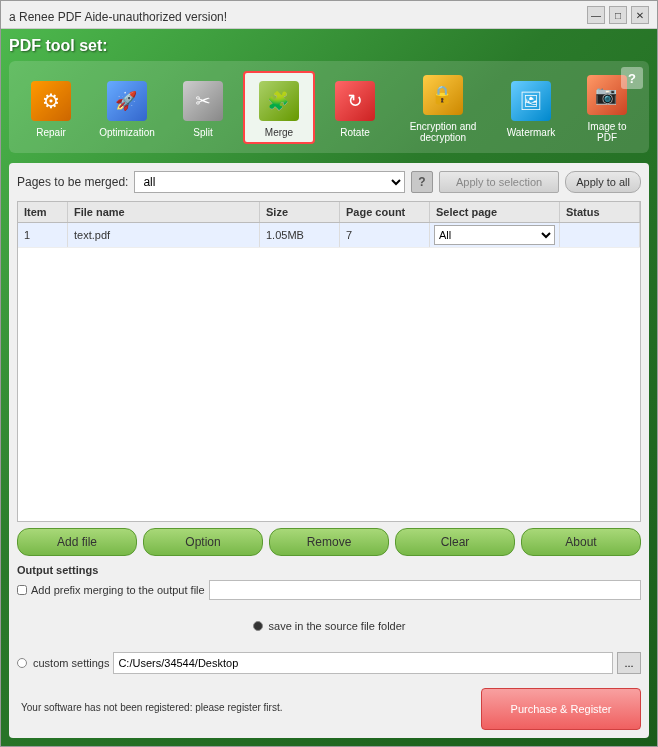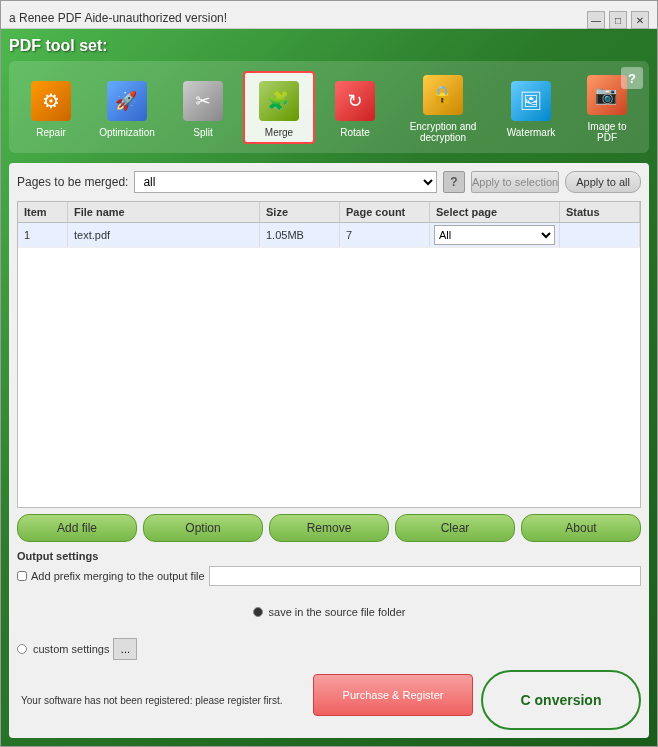--- a/index.html
+++ b/index.html
@@ -17,23 +17,23 @@
       height: 747px;
       background: #f0f0f0;
       border: 1px solid #999;
       display: flex;
       flex-direction: column;
     }
 
     .title-bar {
       background: #f0f0f0;
       border-bottom: 1px solid #ccc;
-      padding: 10px 8px;
-      display: flex;
-      align-items: flex-start;
+      padding: 4px 8px;
+      display: flex;
+      align-items: flex-end;
       justify-content: space-between;
       height: 28px;
       flex-shrink: 0;
     }
 
     .title-bar-title {
       font-size: 12px;
       color: #333;
     }
 
@@ -177,21 +177,21 @@
       display: flex;
       align-items: center;
       justify-content: center;
       font-weight: bold;
       font-size: 12px;
       cursor: pointer;
       color: #555;
     }
 
     .apply-btn {
-      padding: 2px 0;
+      padding: 2px 16px;
       height: 22px;
       background: linear-gradient(to bottom, #e8e8e8, #d0d0d0);
       border: 1px solid #aaa;
       border-radius: 2px;
       cursor: pointer;
       font-size: 11px;
       color: #888;
       white-space: nowrap;
     }
 
@@ -656,29 +656,29 @@
         </div>
 
         <div class="output-row">
           <span class="radio-circle filled"></span>
           <span class="output-label">save in the source file folder</span>
         </div>
 
         <div class="custom-row">
           <span class="radio-circle"></span>
           <span class="custom-label">custom settings</span>
+          <input type="text" class="custom-input" value="C:/Users/34544/Desktop" style="">
           <button class="browse-btn">...</button>
         </div>
       </div>
 
       <div class="bottom-area">
         <div class="status-area">
           <div class="status-text">Your software has not been registered: please register first.</div>
           <div style="display:flex; justify-content:flex-end; margin-top:4px;">
             <button class="purchase-btn">Purchase &amp; Register</button>
           </div>
         </div>
-        <button class="convert-btn">C onversion</button>
       </div>
 
     </div>
   </div>
 </div>
 
 </body></html>

